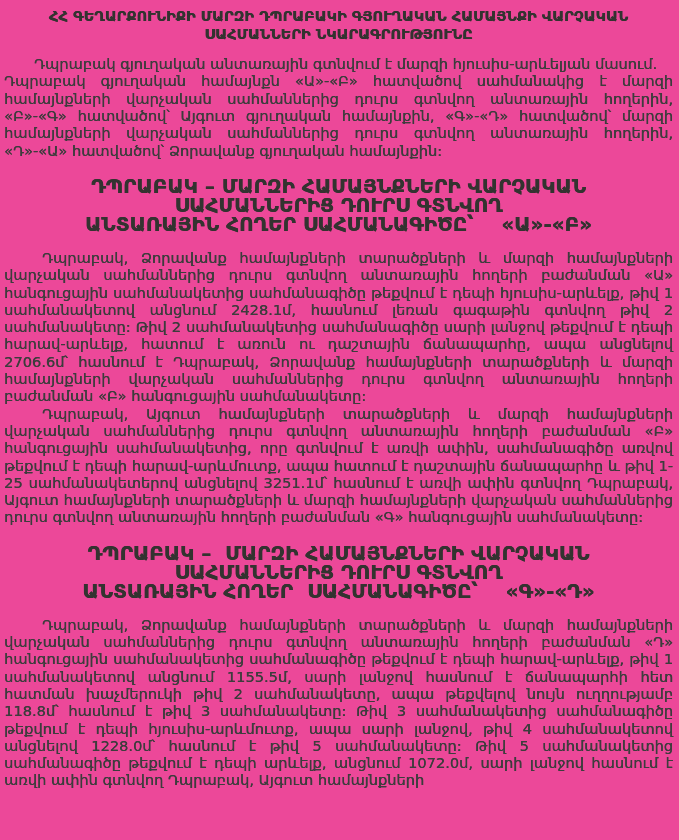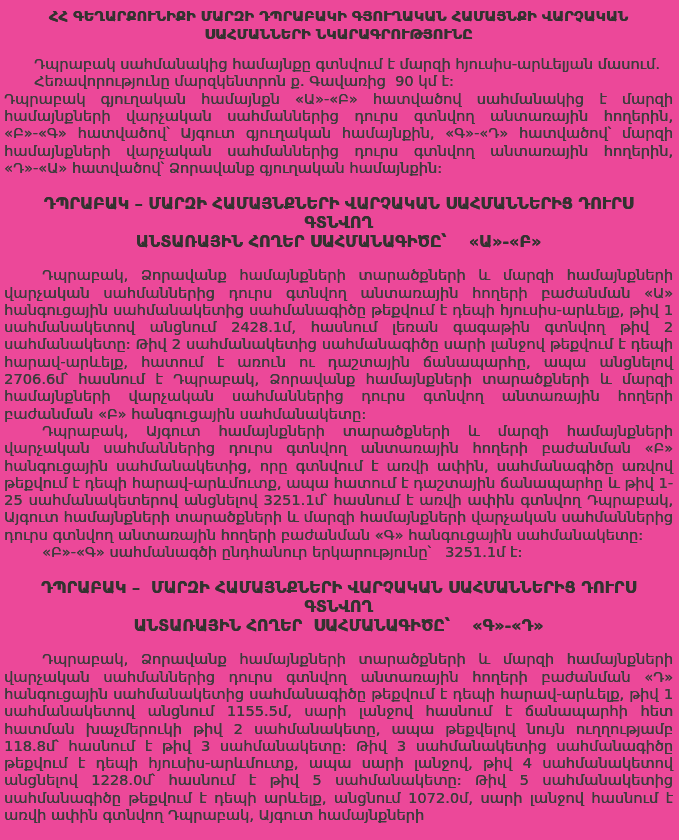--- a/index.html
+++ b/index.html
@@ -31,54 +31,52 @@
     text-indent: 30px;
     white-space: pre-wrap;
   }
   .para {
     text-align: justify;
   }
   .para.first-indent { text-indent: 38px; }
   .section-heading {
     text-align: center;
     font-weight: bold;
-    font-size: 16px;
+    font-size: 20px;
     line-height: 19px;
     color: #333330;
     white-space: pre-wrap;
     margin: 18px 20px 15px 20px;
   }
   .length-line {
     text-indent: 38px;
     white-space: pre-wrap;
   }
 </style>
 </head>
 <body>
 
 <div class="page">
 
   <div class="doc-title">ՀՀ ԳԵՂԱՐՔՈՒՆԻՔԻ ՄԱՐԶԻ ԴՊՐԱԲԱԿԻ ԳՅՈՒՂԱԿԱՆ ՀԱՄԱՅՆՔԻ ՎԱՐՉԱԿԱՆ
 ՍԱՀՄԱՆՆԵՐԻ ՆԿԱՐԱԳՐՈՒԹՅՈՒՆԸ</div>
 
-  <div class="indent-line">Դպրաբակ սահմանակից համայնքը գտնվում է մարզի հյուսիս-արևելյան մասում.</div>
+  <div class="indent-line">Դպրաբակ գյուղական անտառային գտնվում է մարզի հյուսիս-արևելյան մասում.</div>
 
-  <div class="indent-line">Հեռավորությունը մարզկենտրոն ք. Գավառից  90 կմ է:</div>
 
   <div class="para">Դպրաբակ գյուղական համայնքն «Ա»-«Բ» հատվածով սահմանակից է մարզի համայնքների վարչական սահմաններից դուրս գտնվող անտառային հողերին, «Բ»-«Գ» հատվածով՝ Այգուտ գյուղական համայնքին, «Գ»-«Դ» հատվածով՝ մարզի համայնքների վարչական սահմաններից դուրս գտնվող անտառային հողերին, «Դ»-«Ա» հատվածով՝ Ձորավանք գյուղական համայնքին:</div>
 
   <div>
     <div class="section-heading">ԴՊՐԱԲԱԿ – ՄԱՐԶԻ ՀԱՄԱՅՆՔՆԵՐԻ ՎԱՐՉԱԿԱՆ ՍԱՀՄԱՆՆԵՐԻՑ ԴՈՒՐՍ ԳՏՆՎՈՂ
 ԱՆՏԱՌԱՅԻՆ ՀՈՂԵՐ ՍԱՀՄԱՆԱԳԻԾԸ՝    «Ա»-«Բ»</div>
     <div class="para first-indent">Դպրաբակ, Ձորավանք համայնքների տարածքների և մարզի համայնքների վարչական սահմաններից դուրս գտնվող անտառային հողերի բաժանման «Ա» հանգուցային սահմանակետից սահմանագիծը թեքվում է դեպի հյուսիս-արևելք, թիվ 1 սահմանակետով անցնում 2428.1մ, հասնում լեռան գագաթին գտնվող թիվ 2 սահմանակետը: Թիվ 2 սահմանակետից սահմանագիծը սարի լանջով թեքվում է դեպի հարավ-արևելք, հատում է առուն ու դաշտային ճանապարհը, ապա անցնելով 2706.6մ՝ հասնում է Դպրաբակ, Ձորավանք համայնքների տարածքների և մարզի համայնքների վարչական սահմաններից դուրս գտնվող անտառային հողերի բաժանման «Բ» հանգուցային սահմանակետը:</div>
   </div>
 
   <div>
     <div class="para first-indent">Դպրաբակ, Այգուտ համայնքների տարածքների և մարզի համայնքների վարչական սահմաններից դուրս գտնվող անտառային հողերի բաժանման «Բ» հանգուցային սահմանակետից, որը գտնվում է առվի ափին, սահմանագիծը առվով թեքվում է դեպի հարավ-արևմուտք, ապա հատում է դաշտային ճանապարհը և թիվ 1-25 սահմանակետերով անցնելով 3251.1մ՝ հասնում է առվի ափին գտնվող Դպրաբակ, Այգուտ համայնքների տարածքների և մարզի համայնքների վարչական սահմաններից դուրս գտնվող անտառային հողերի բաժանման «Գ» հանգուցային սահմանակետը:</div>
-    <div class="length-line">«Բ»-«Գ» սահմանագծի ընդհանուր երկարությունը՝   3251.1մ է:</div>
   </div>
 
   <div>
     <div class="section-heading">ԴՊՐԱԲԱԿ –  ՄԱՐԶԻ ՀԱՄԱՅՆՔՆԵՐԻ ՎԱՐՉԱԿԱՆ ՍԱՀՄԱՆՆԵՐԻՑ ԴՈՒՐՍ ԳՏՆՎՈՂ
 ԱՆՏԱՌԱՅԻՆ ՀՈՂԵՐ  ՍԱՀՄԱՆԱԳԻԾԸ՝    «Գ»-«Դ»</div>
     <div class="para first-indent">Դպրաբակ, Ձորավանք համայնքների տարածքների և մարզի համայնքների վարչական սահմաններից դուրս գտնվող անտառային հողերի բաժանման «Դ» հանգուցային սահմանակետից սահմանագիծը թեքվում է դեպի հարավ-արևելք, թիվ 1 սահմանակետով անցնում 1155.5մ, սարի լանջով հասնում է ճանապարհի հետ հատման խաչմերուկի թիվ 2 սահմանակետը, ապա թեքվելով նույն ուղղությամբ 118.8մ՝ հասնում է թիվ 3 սահմանակետը: Թիվ 3 սահմանակետից սահմանագիծը թեքվում է դեպի հյուսիս-արևմուտք, ապա սարի լանջով, թիվ 4 սահմանակետով անցնելով 1228.0մ՝ հասնում է թիվ 5 սահմանակետը: Թիվ 5 սահմանակետից սահմանագիծը թեքվում է դեպի արևելք, անցնում 1072.0մ, սարի լանջով հասնում է առվի ափին գտնվող Դպրաբակ, Այգուտ համայնքների</div>
   </div>
 
 </div>
 

